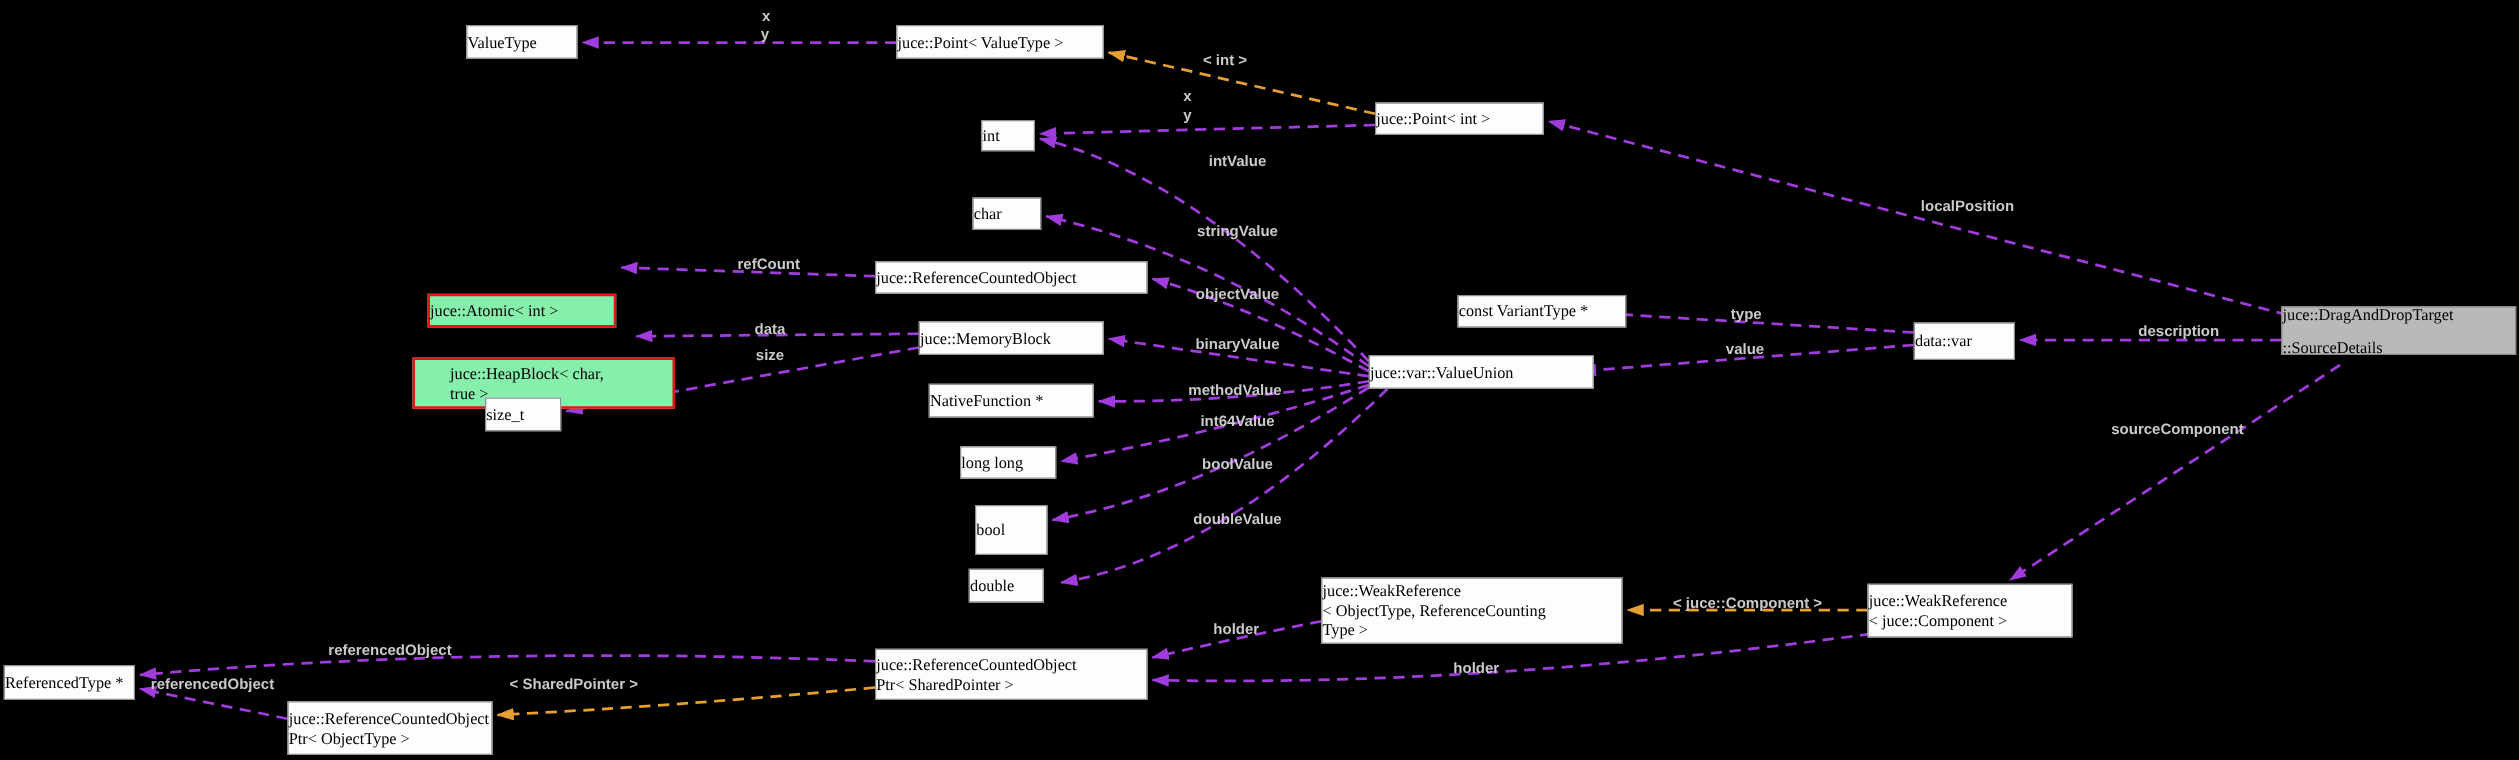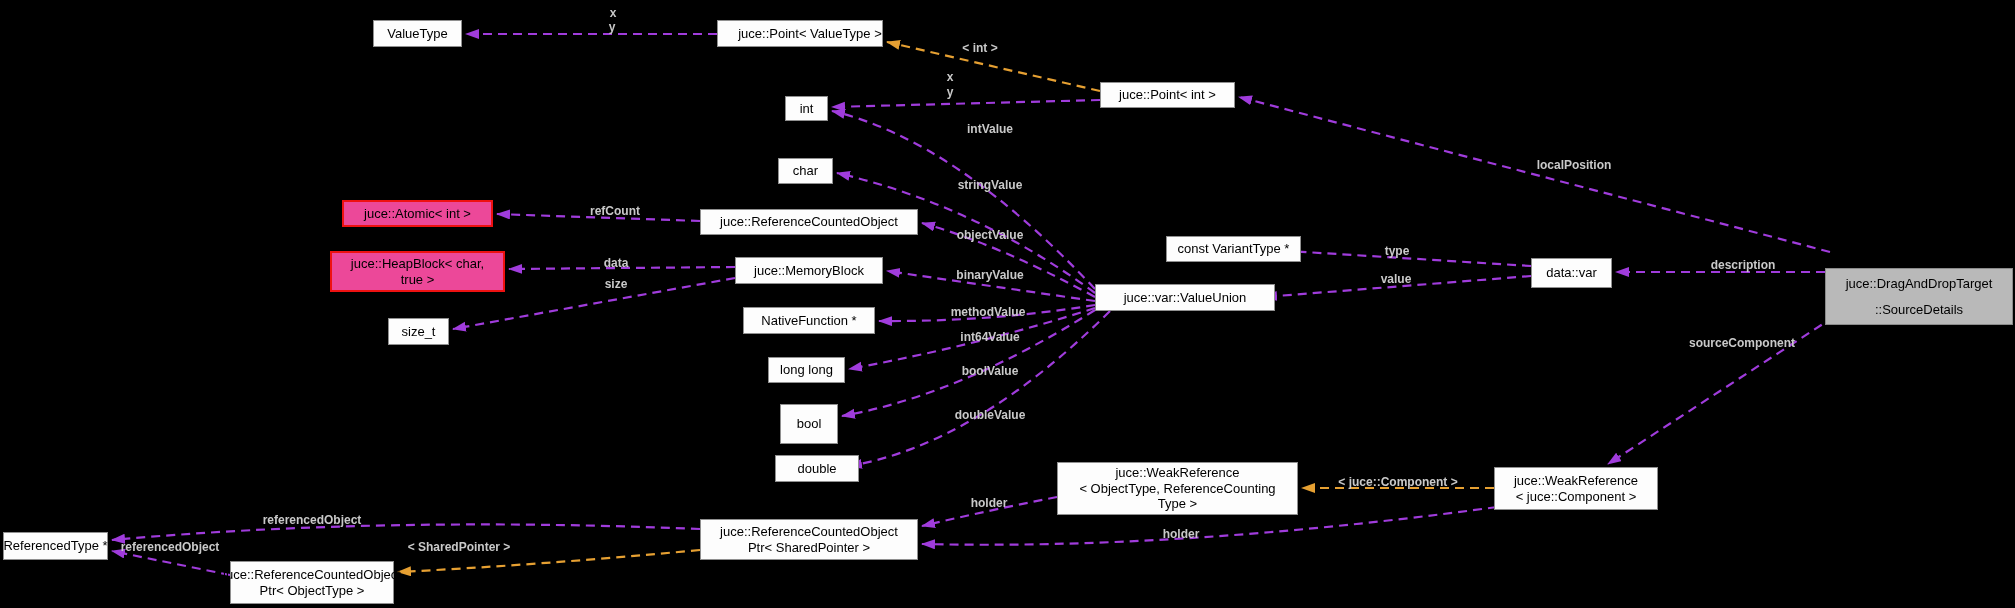--- a/index.html
+++ b/index.html
@@ -3,24 +3,24 @@
 <meta charset="utf-8">
 <style>
   html,body{margin:0;padding:0;background:#000;}
   #canvas{position:relative;width:2015px;height:608px;background:#000;overflow:hidden;
           font-family:"Liberation Sans",sans-serif;}
   #edges{position:absolute;left:0;top:0;width:2015px;height:608px;}
   .edge{fill:none;stroke:#a03cdc;stroke-width:2.2;stroke-dasharray:9 6;}
   .edge.orange{stroke:#e6a032;}
   .elbl{fill:#c9c9c9;font:bold 12px "Liberation Sans",sans-serif;text-anchor:middle;}
   .node{position:absolute;box-sizing:border-box;display:flex;flex-direction:column;
-        align-items:center;justify-content:center;text-align:center;
+        align-items:flex-start;justify-content:center;text-align:center;
         background:#fdfdfd;border:1.5px solid #909090;color:#000;
-        font-size:13px;line-height:15.5px;white-space:nowrap;cursor:pointer;}
-  .node.red{border:2px solid #ee1111;background:#ec4899;}
+        font-size:13px;line-height:15.5px;white-space:nowrap;cursor:pointer;font-family:Liberation Serif, serif;}
+  .node.red{border:2px solid #ee1111;background:#86efac;margin-top:35px;}
   .node.focus{background:#b9b9b9;border:1.5px solid #8a8a8a;cursor:default;}
 </style>
 </head>
 <body>
 
 <div id="canvas">
 
   <svg id="edges" viewBox="0 0 2015 608">
     <defs>
       <marker id="ap" markerUnits="userSpaceOnUse" markerWidth="15" markerHeight="11" refX="13" refY="5" orient="auto">
@@ -83,70 +83,70 @@
     <text class="elbl" x="989" y="507">holder</text>
     <text class="elbl" x="1181" y="538">holder</text>
     <text class="elbl" x="312" y="524">referencedObject</text>
     <text class="elbl" x="170" y="551">referencedObject</text>
     <text class="elbl" x="459" y="551">&lt; SharedPointer &gt;</text>
   </svg>
 
   <div class="node" style="left:373px;top:20px;width:89px;height:27px;">
     <span>ValueType</span>
   </div>
-  <div class="node" style="left:717px;top:20px;width:166px;height:27px;padding-left:20px;">
+  <div class="node" style="left:717px;top:20px;width:166px;height:27px;">
     <span>juce::Point&lt; ValueType &gt;</span>
   </div>
   <div class="node" style="left:1100px;top:82px;width:135px;height:26px;">
     <span>juce::Point&lt; int &gt;</span>
   </div>
   <div class="node" style="left:785px;top:96px;width:43px;height:25px;">
     <span>int</span>
   </div>
   <div class="node" style="left:778px;top:158px;width:55px;height:26px;">
     <span>char</span>
   </div>
   <div class="node red" style="left:342px;top:200px;width:151px;height:27px;">
     <span>juce::Atomic&lt; int &gt;</span>
   </div>
   <div class="node" style="left:700px;top:209px;width:218px;height:26px;">
     <span>juce::ReferenceCountedObject</span>
   </div>
-  <div class="node red" style="left:330px;top:251px;width:175px;height:41px;">
+  <div class="node red" style="left:330px;top:251px;width:210px;height:41px;padding-left:28px;">
     <span>juce::HeapBlock&lt; char,</span>
     <span>true &gt;</span>
   </div>
   <div class="node" style="left:735px;top:257px;width:148px;height:27px;">
     <span>juce::MemoryBlock</span>
   </div>
   <div class="node" style="left:388px;top:318px;width:61px;height:27px;">
     <span>size_t</span>
   </div>
   <div class="node" style="left:743px;top:307px;width:132px;height:27px;">
     <span>NativeFunction *</span>
   </div>
   <div class="node" style="left:768px;top:357px;width:77px;height:26px;">
     <span>long long</span>
   </div>
   <div class="node" style="left:780px;top:404px;width:58px;height:40px;">
     <span>bool</span>
   </div>
-  <div class="node" style="left:775px;top:455px;width:84px;height:27px;">
+  <div class="node" style="left:775px;top:455px;width:60px;height:27px;">
     <span>double</span>
   </div>
   <div class="node" style="left:1166px;top:236px;width:135px;height:26px;">
     <span>const VariantType *</span>
   </div>
   <div class="node" style="left:1095px;top:284px;width:180px;height:27px;">
     <span>juce::var::ValueUnion</span>
   </div>
   <div class="node" style="left:1531px;top:258px;width:81px;height:30px;">
     <span>data::var</span>
   </div>
-  <div class="node focus" style="left:1825px;top:268px;width:188px;height:57px;gap:11px;">
+  <div class="node focus" style="left:1825px;top:245px;width:188px;height:39px;gap:11px;">
     <span>juce::DragAndDropTarget</span>
     <span>::SourceDetails</span>
   </div>
   <div class="node" style="left:1057px;top:462px;width:241px;height:53px;">
     <span>juce::WeakReference</span>
     <span>&lt; ObjectType, ReferenceCounting</span>
     <span>Type &gt;</span>
   </div>
   <div class="node" style="left:1494px;top:467px;width:164px;height:43px;">
     <span>juce::WeakReference</span>

